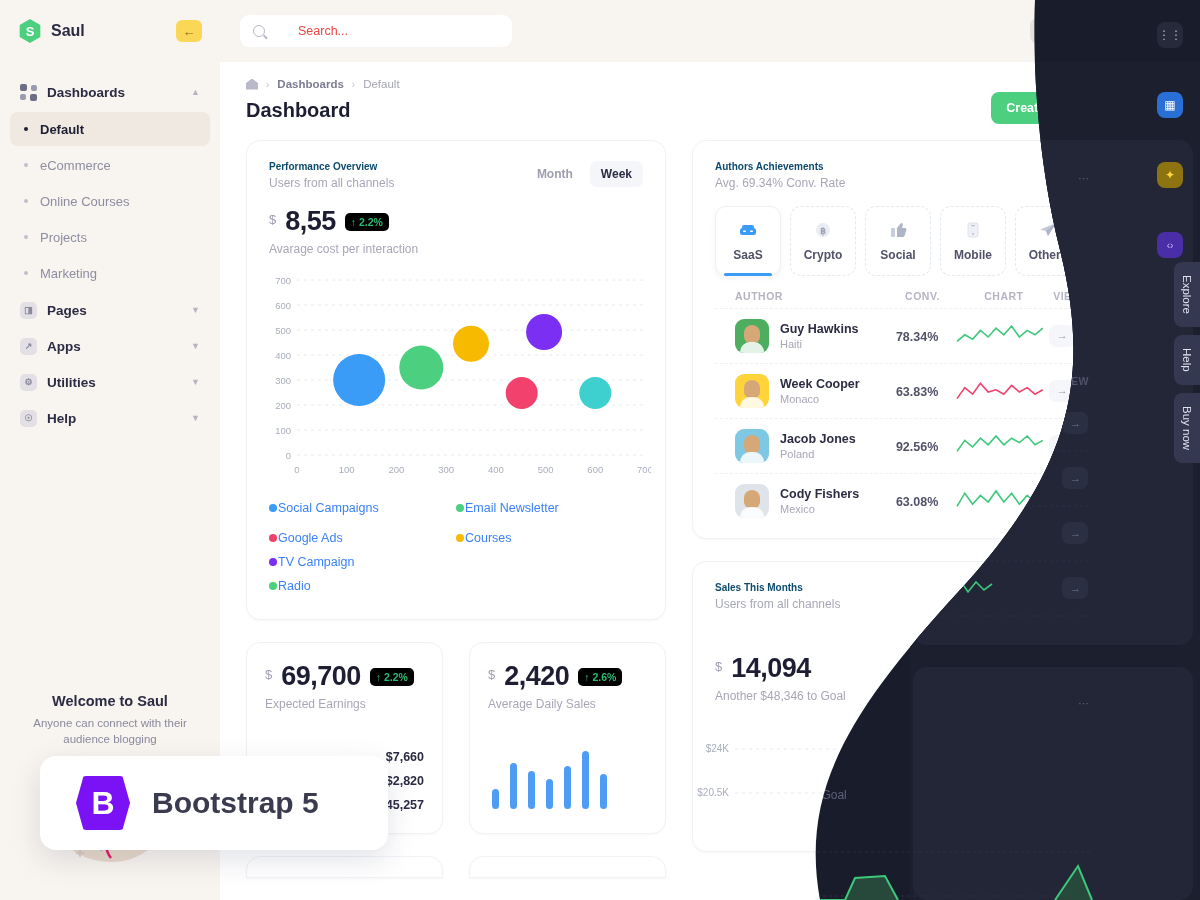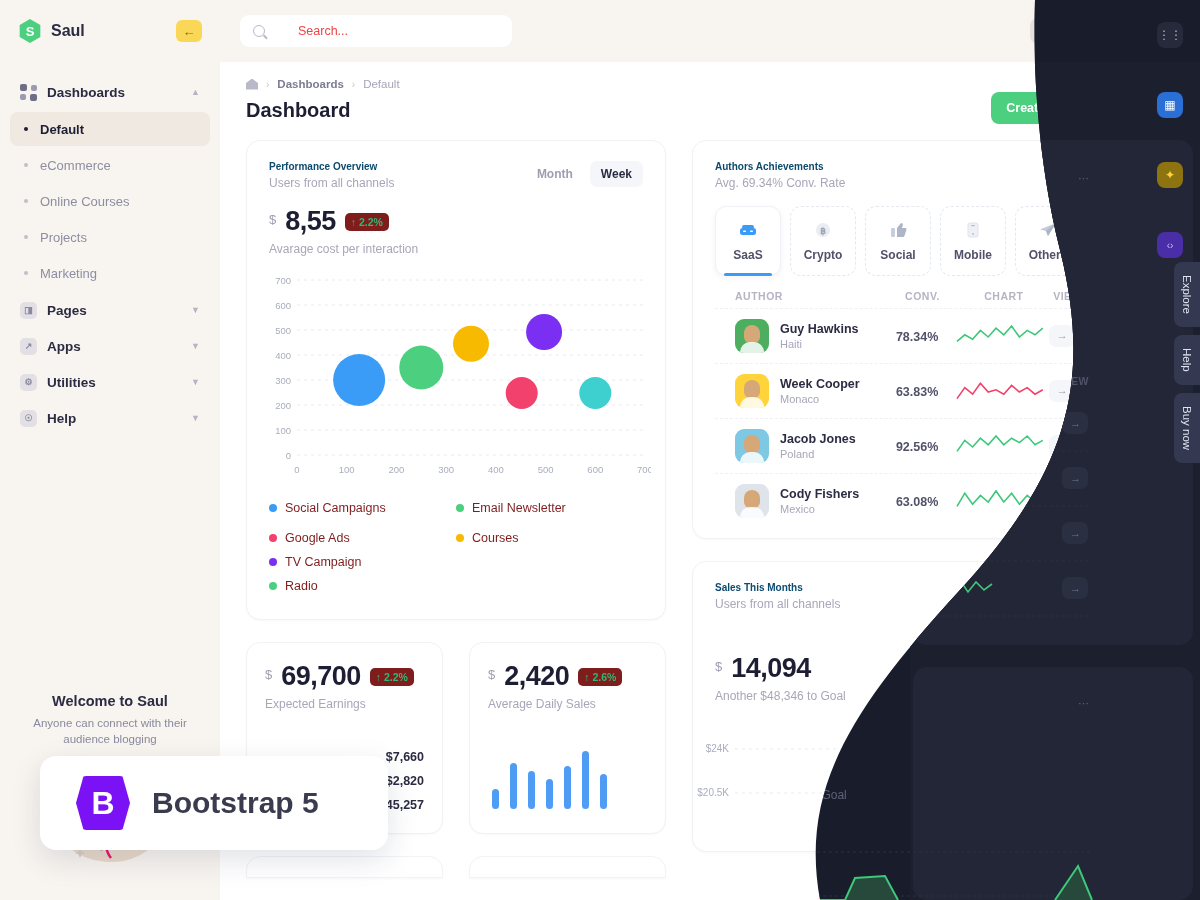--- a/index.html
+++ b/index.html
@@ -135,26 +135,26 @@
   .seg span { font-size: 12px; font-weight: bold; color: #9e9eb1; padding: 6px 11px; border-radius: 7px; cursor: pointer; }
   .seg span.on { background: #f4f6f9; color: #2b2b43; }
   .dots-btn {
     margin-left: auto; width: 22px; height: 22px; border-radius: 7px;
     background: #f4f6f9; color: #b9b9c9; font-size: 11px; line-height: 20px; text-align: center; cursor: pointer;
   }
 
   .big-stat { display: flex; align-items: center; gap: 9px; padding: 16px 22px 0; }
   .cur { font-size: 13px; color: #9e9eb1; align-self: flex-start; margin-top: 6px; }
   .big-num { font-size: 27px; font-weight: bold; color: #1d1d33; letter-spacing: -.5px; }
-  .pill { background: #7f1d1d; color: #2eb872; font-size: 10.5px; font-weight: bold; padding: 3px 6px; border-radius: 5px; }
+  .pill { background: #000000; color: #2eb872; font-size: 10.5px; font-weight: bold; padding: 3px 6px; border-radius: 5px; }
   .stat-cap { font-size: 12px; color: #a7a7b8; padding: 5px 22px 0; }
 
   .bubble-wrap { padding: 20px 16px 2px; }
   .legend { padding: 6px 22px 18px; display: flex; flex-wrap: wrap; }
-  .leg { width: 50%; display: flex; align-items: center; gap: 8px; font-size: 12.5px; color: #7f1d1d; margin: 8px 0; }
+  .leg { width: 50%; display: flex; align-items: center; gap: 1px; font-size: 12.5px; color: #3b82f6; margin: 8px 0; }
   .leg i { width: 8px; height: 8px; border-radius: 50%; display: inline-block; }
 
   
   .cats { display: flex; flex-wrap: wrap; gap: 9px; padding: 16px 22px 0; }
   .cat {
     width: 66px; height: 70px; border-radius: 11px; border: 1px dashed #e4e8ef;
     display: flex; flex-direction: column; align-items: center; justify-content: center; gap: 9px;
     cursor: pointer; position: relative; background: #fff;
   }
   .cat span { font-size: 12px; font-weight: bold; color: #51516a; }

